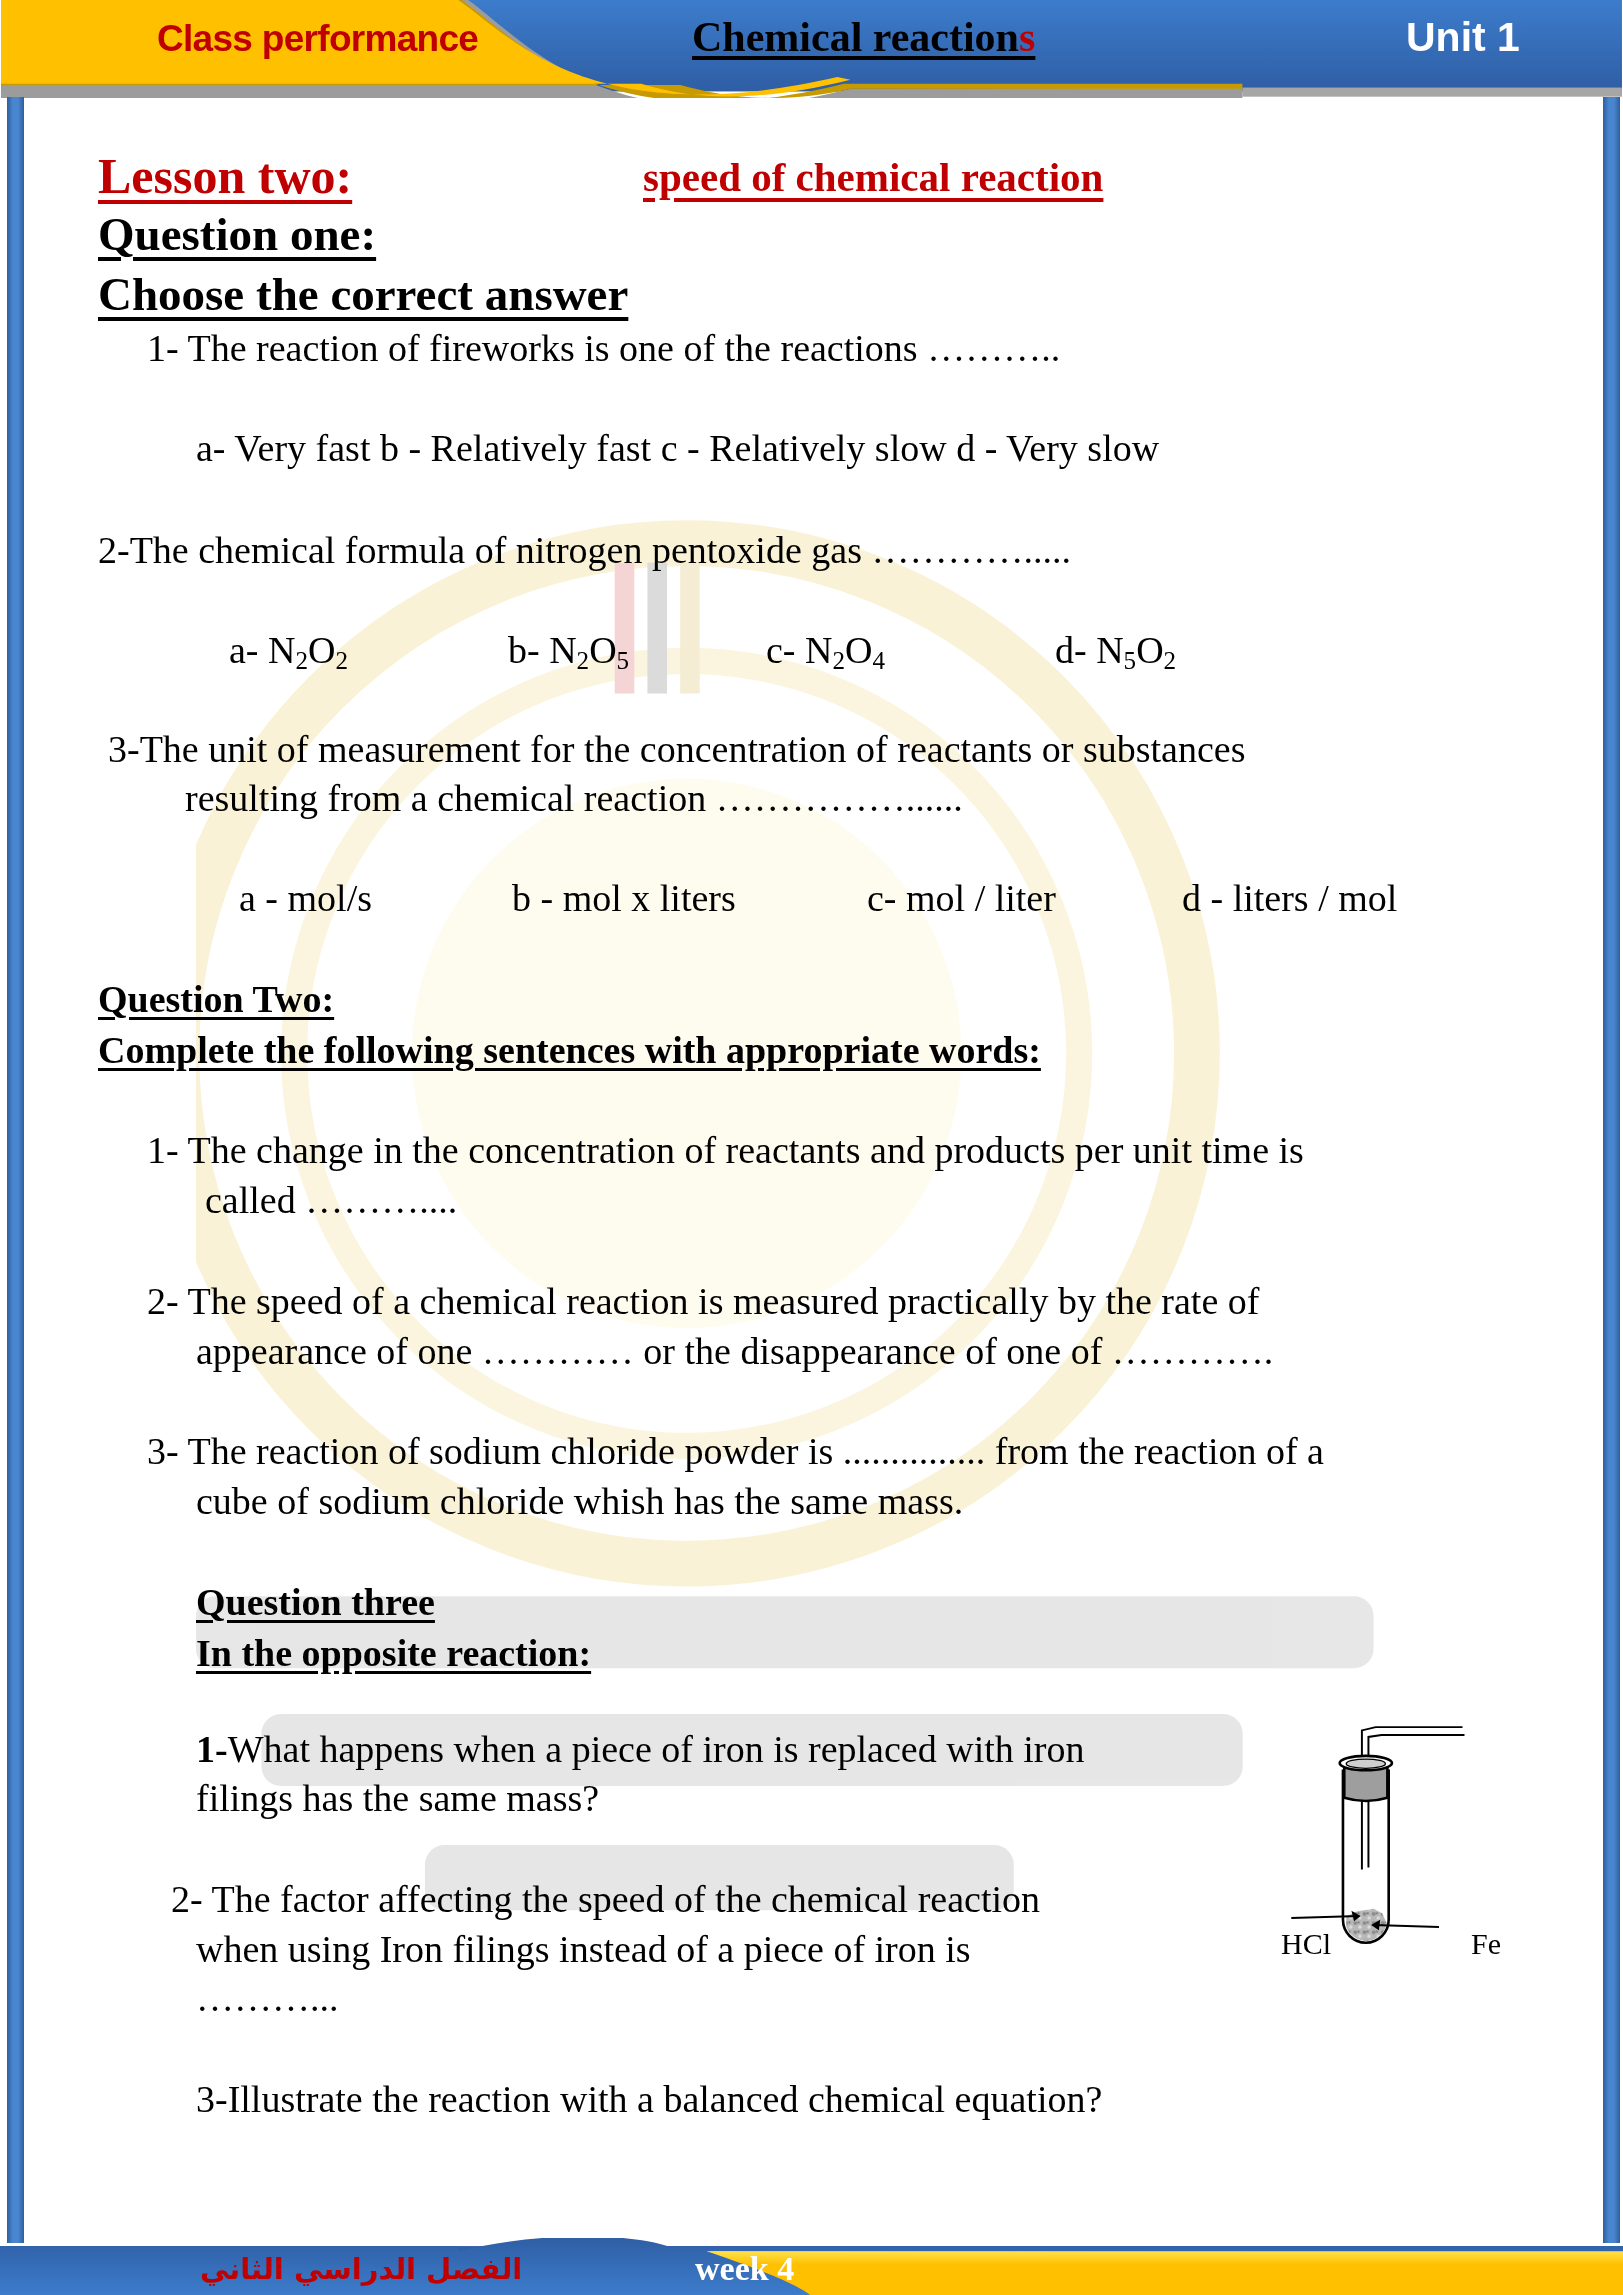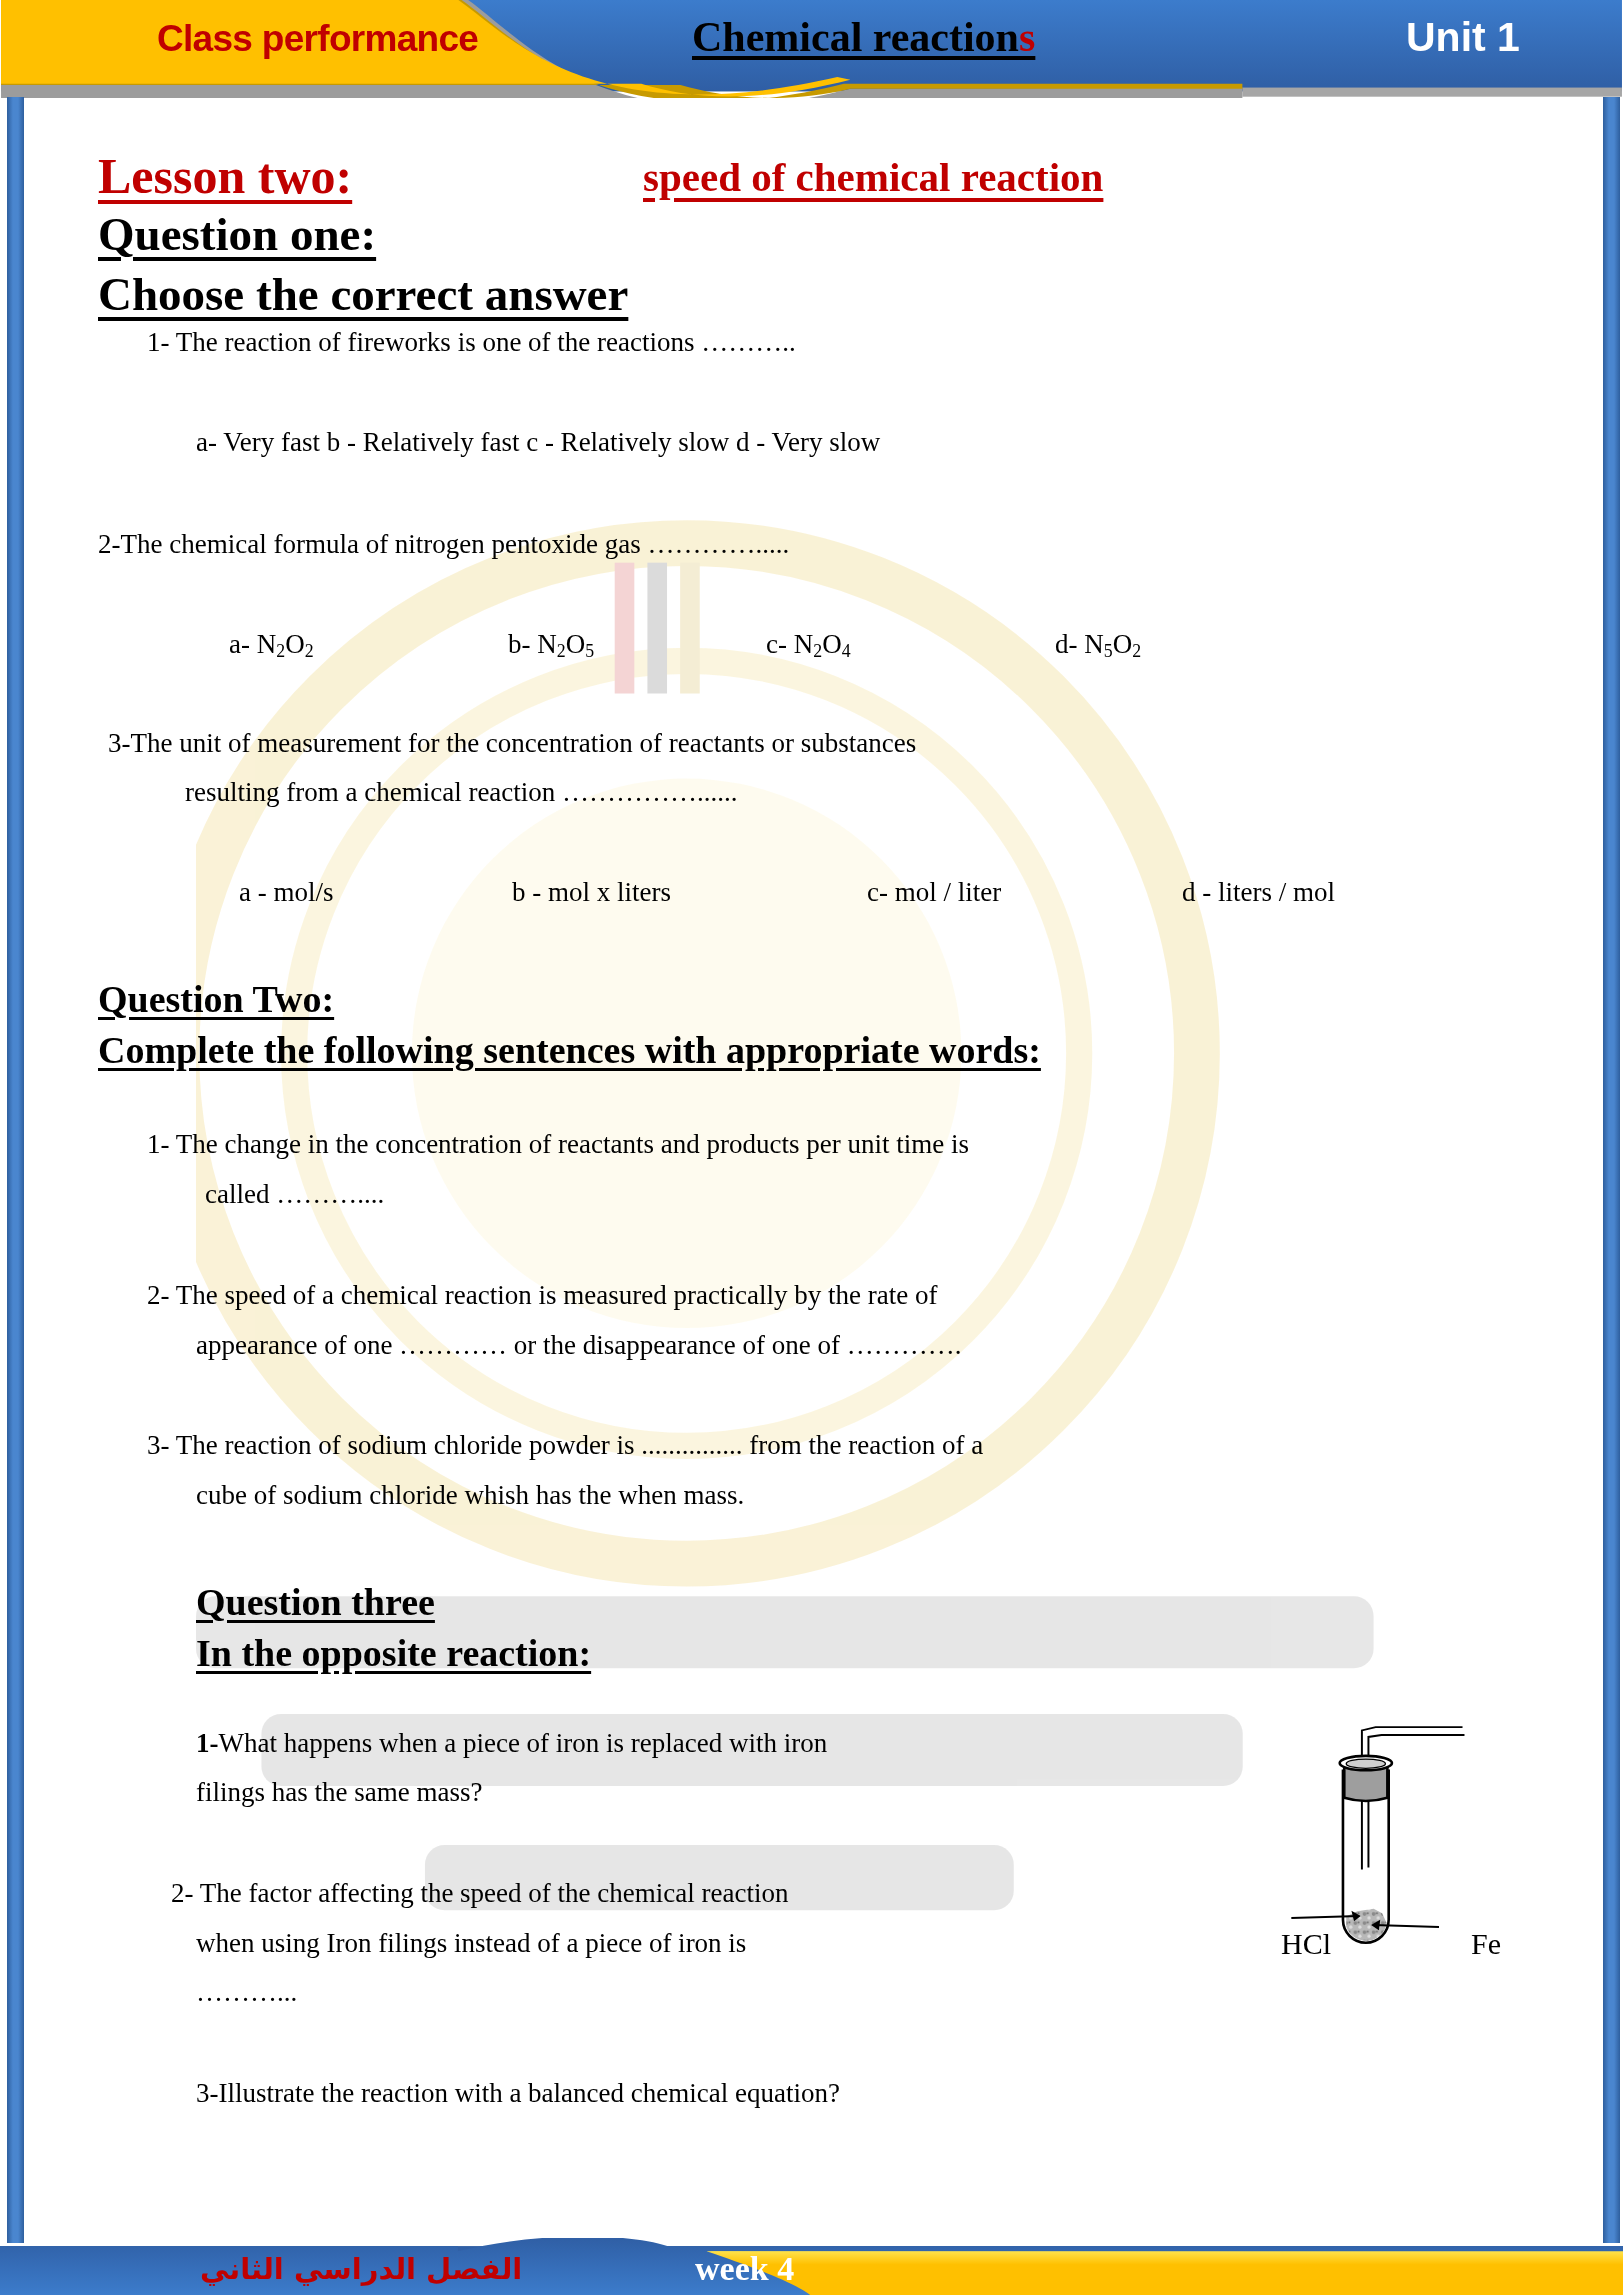--- a/index.html
+++ b/index.html
@@ -21,21 +21,21 @@
   
   .side { position:absolute; top:97px; width:17px; height:2146px;
           background:linear-gradient(90deg,#2e5f9e 0%,#4a86cf 35%,#4a86cf 65%,#2e5f9e 100%); }
   .side.left { left:7.2px; }
   .side.right { left:1603px; }
 
   
   .watermark { position:absolute; left:196px; top:366px; width:1243px; height:1584px; pointer-events:none; }
 
   
-  .t { position:absolute; white-space:nowrap; font-size:27px; line-height:1.15; }
+  .t { position:absolute; white-space:nowrap; font-size:38px; line-height:1.15; }
   .lesson { left:98px; top:148px; font-size:50px; font-weight:bold; color:#c00000;
             text-decoration:underline; text-decoration-thickness:3.9px; text-underline-offset:6.5px; }
   .lesson-topic { left:643px; top:154px; font-size:41px; font-weight:bold; color:#c00000;
                   text-decoration:underline; text-decoration-thickness:3.9px; text-underline-offset:6.5px; }
   .h-big { font-size:47px; font-weight:bold; text-decoration:underline;
            text-decoration-thickness:3.9px; text-underline-offset:6.5px; }
   .h-mid { font-size:38px; font-weight:bold; text-decoration:underline;
            text-decoration-thickness:3.3px; text-underline-offset:5.2px; }
   sub { font-size:0.66em; vertical-align:-0.25em; line-height:0; }
 
@@ -119,21 +119,21 @@
 <div class="t h-mid" style="left:98px;top:978px;">Question Two:</div>
 <div class="t h-mid" style="left:98px;top:1029px;">Complete the following sentences with appropriate words:</div>
 
 <div class="t" style="left:147px;top:1129px;">1- The change in the concentration of reactants and products per unit time is</div>
 <div class="t" style="left:205px;top:1179px;">called  ………....</div>
 
 <div class="t" style="left:147px;top:1280px;">2- The speed of a chemical reaction is measured practically by the rate of</div>
 <div class="t" style="left:196px;top:1330px;">appearance of one ………… or the disappearance of one of ………….</div>
 
 <div class="t" style="left:147px;top:1430px;">3- The reaction of sodium chloride powder is  ............... from the  reaction of a</div>
-<div class="t" style="left:196px;top:1480px;">cube of sodium chloride whish has the when mass.</div>
+<div class="t" style="left:196px;top:1480px;">cube of sodium chloride whish has the same mass.</div>
 
 <div class="t h-mid" style="left:196px;top:1581px;">Question three</div>
 <div class="t h-mid" style="left:196px;top:1632px;">In the opposite reaction:</div>
 
 <div class="t" style="left:196px;top:1728px;"><b>1-</b><span>What happens when a piece of iron is replaced with iron</span></div>
 <div class="t" style="left:196px;top:1777px;">filings has the  same mass?</div>
 
 <div class="t" style="left:147px;top:1878px;margin-left:24px;">2- The factor affecting the speed of the chemical reaction</div>
 <div class="t" style="left:196px;top:1928px;">when using  Iron filings instead of a piece of iron is</div>
 <div class="t" style="left:196px;top:1977px;">………...</div>

